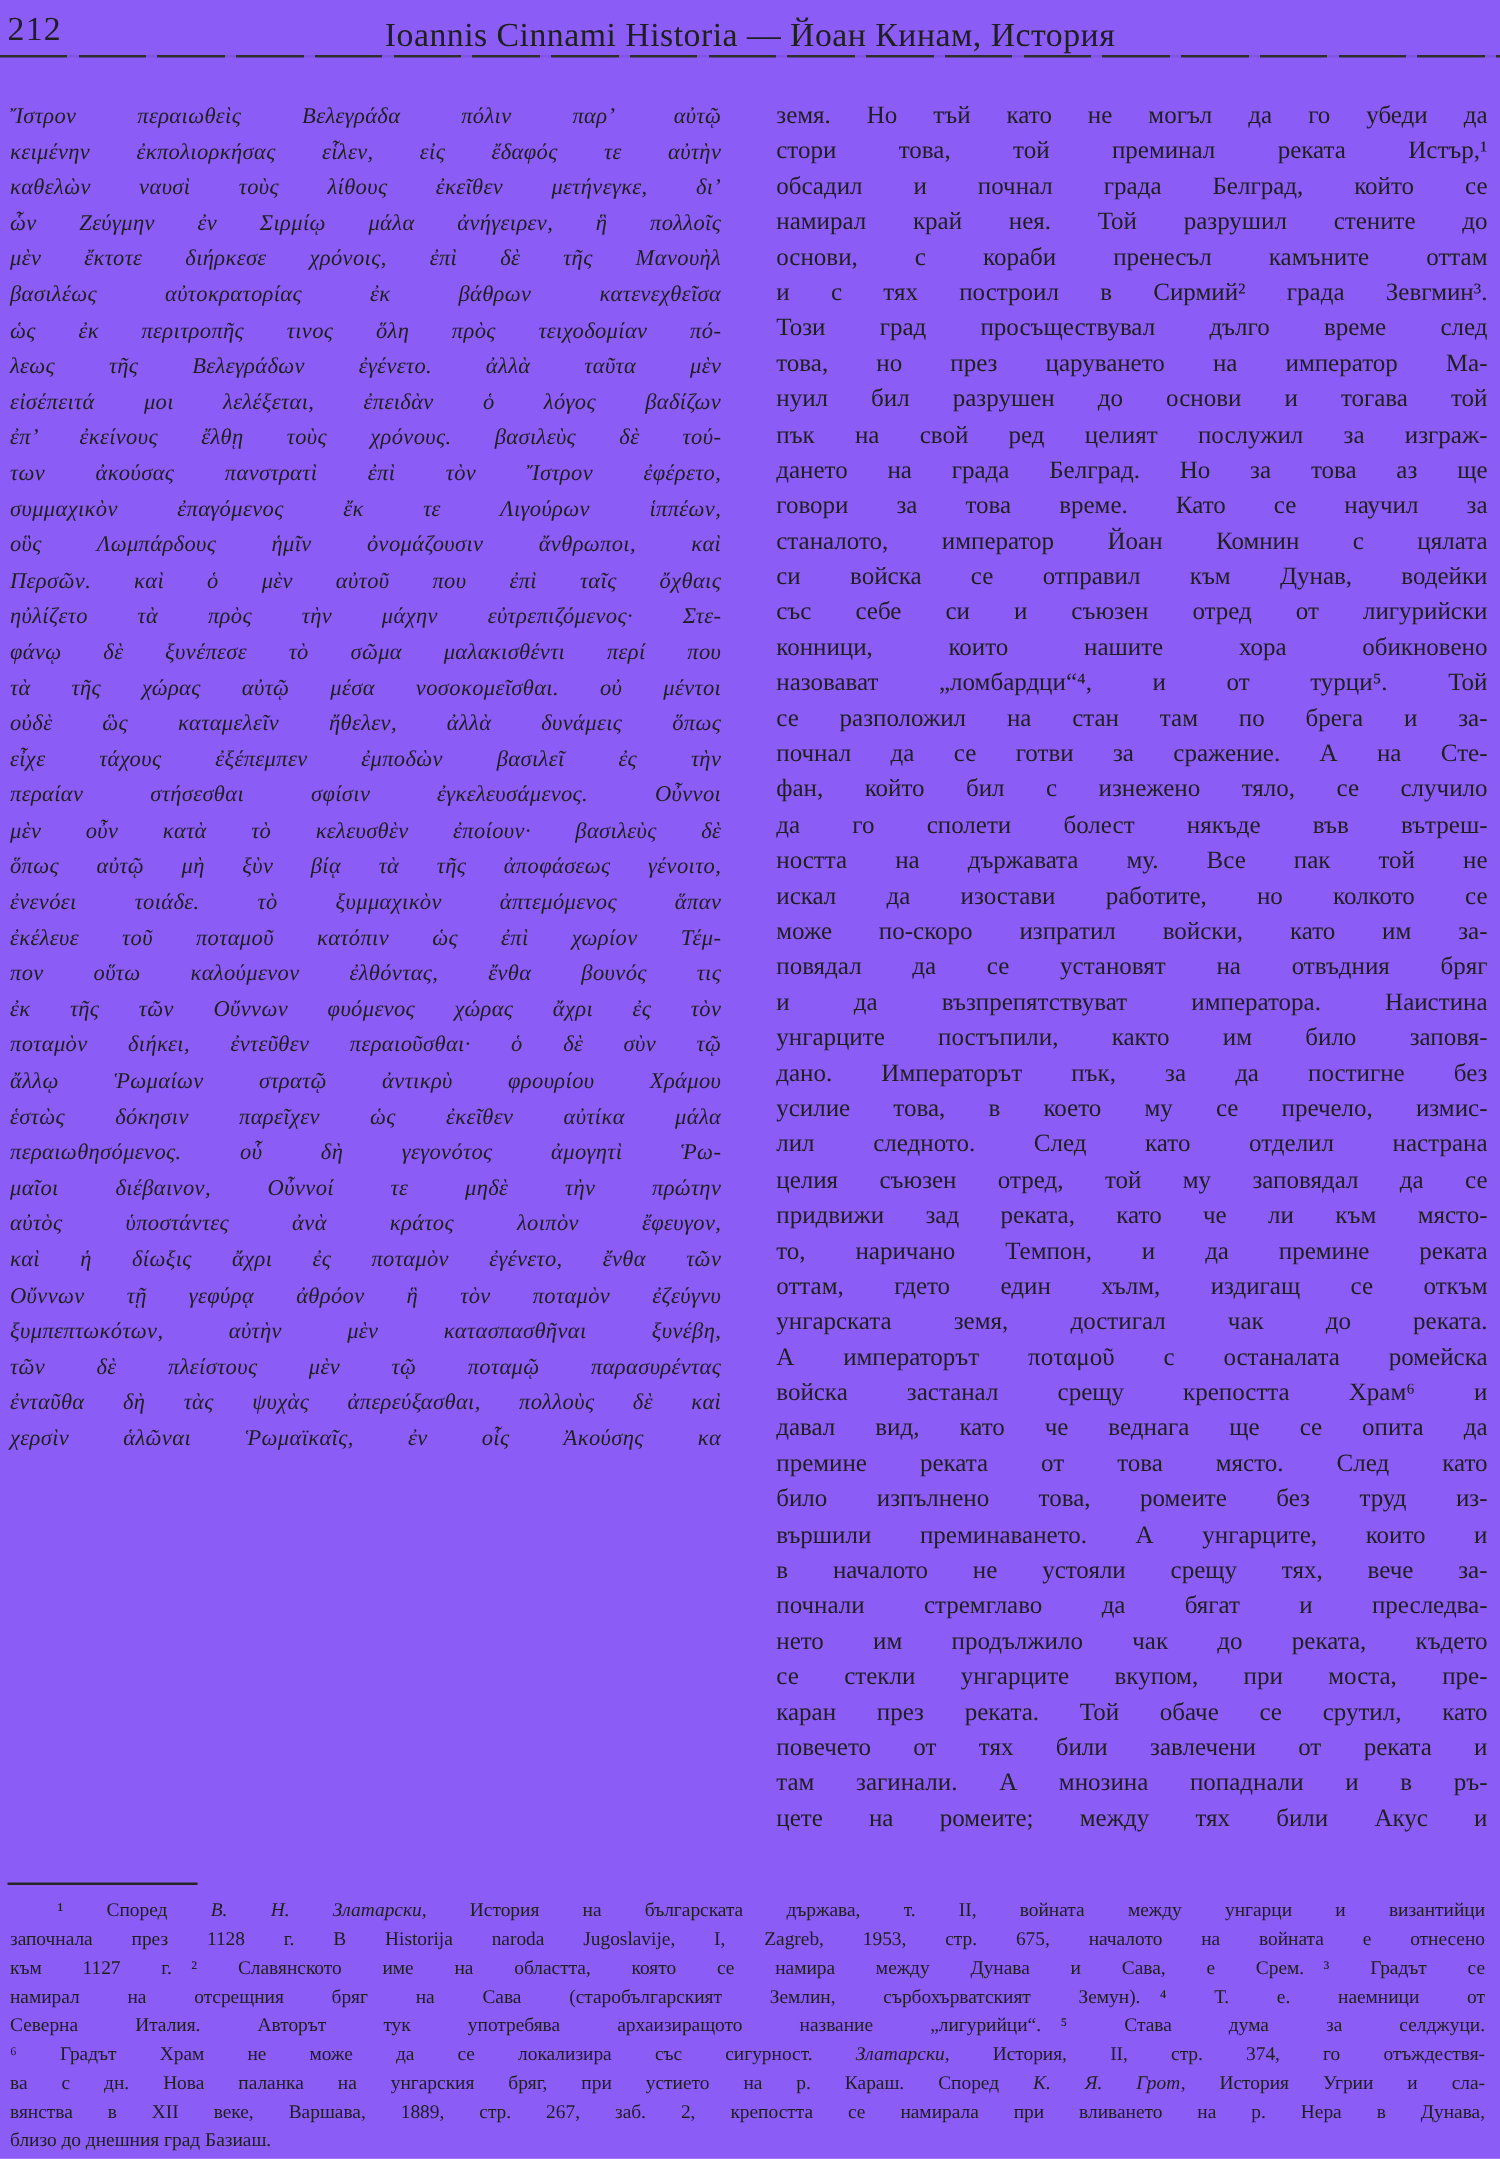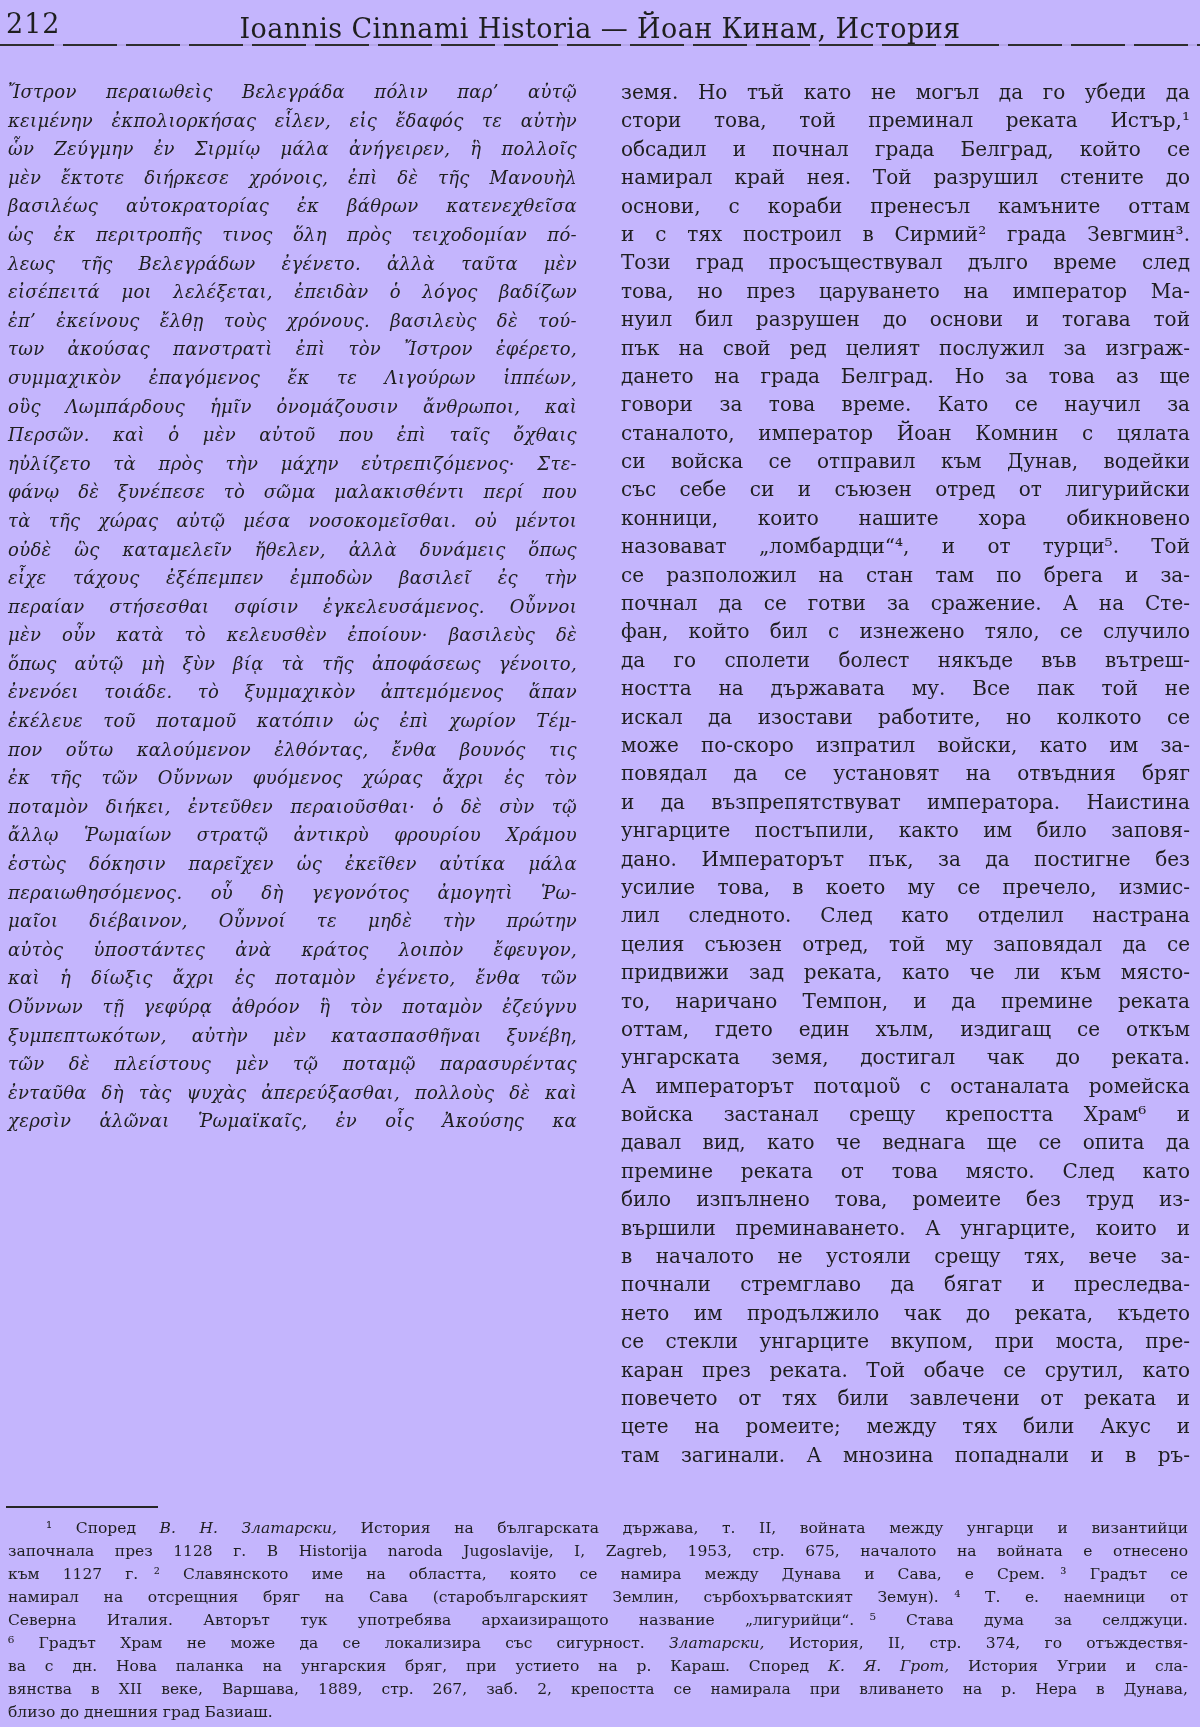--- a/index.html
+++ b/index.html
@@ -42,32 +42,33 @@
     font-size:15.5px; line-height:23px;
     text-align:justify; text-align-last:justify;
   }
   .fline:first-child { text-indent:38px; }
   .fline:last-child { text-align-last:left; }
   .it { font-style:italic; }
 </style>
 </head>
 <body>
 
-<div class="page" style="background: #c4b5fd; color: rgb(31, 31, 31);">
+<div class="page" style="background: #8b5cf6; color: rgb(31, 31, 31); font-family: Liberation Serif, serif;">
 
   <div class="hdr">
     <span class="page-number">212</span>
     <span class="running-title">Ioannis Cinnami Historia — Йоан Кинам, История</span>
     <div class="header-rule"></div>
   </div>
 
   <main class="columns">
     <section class="col greek">
         <div class="gline">Ἴστρον περαιωθεὶς Βελεγράδα πόλιν παρ’ αὐτῷ</div>
         <div class="gline">κειμένην ἐκπολιορκήσας εἷλεν, εἰς ἔδαφός τε αὐτὴν</div>
+        <div class="gline">καθελὼν ναυσὶ τοὺς λίθους ἐκεῖθεν μετήνεγκε, δι’</div>
         <div class="gline">ὧν Ζεύγμην ἐν Σιρμίῳ μάλα ἀνήγειρεν, ἣ πολλοῖς</div>
         <div class="gline">μὲν ἔκτοτε διήρκεσε χρόνοις, ἐπὶ δὲ τῆς Μανουὴλ</div>
         <div class="gline">βασιλέως αὐτοκρατορίας ἐκ βάθρων κατενεχθεῖσα</div>
         <div class="gline">ὡς ἐκ περιτροπῆς τινος ὅλη πρὸς τειχοδομίαν πό-</div>
         <div class="gline">λεως τῆς Βελεγράδων ἐγένετο. ἀλλὰ ταῦτα μὲν</div>
         <div class="gline">εἰσέπειτά μοι λελέξεται, ἐπειδὰν ὁ λόγος βαδίζων</div>
         <div class="gline">ἐπ’ ἐκείνους ἔλθῃ τοὺς χρόνους. βασιλεὺς δὲ τού-</div>
         <div class="gline">των ἀκούσας πανστρατὶ ἐπὶ τὸν Ἴστρον ἐφέρετο,</div>
         <div class="gline">συμμαχικὸν ἐπαγόμενος ἔκ τε Λιγούρων ἱππέων,</div>
         <div class="gline">οὓς Λωμπάρδους ἡμῖν ὀνομάζουσιν ἄνθρωποι, καὶ</div>
@@ -138,22 +139,22 @@
         <div class="bline">давал вид, като че веднага ще се опита да</div>
         <div class="bline">премине реката от това място. След като</div>
         <div class="bline">било изпълнено това, ромеите без труд из-</div>
         <div class="bline">вършили преминаването. А унгарците, които и</div>
         <div class="bline">в началото не устояли срещу тях, вече за-</div>
         <div class="bline">почнали стремглаво да бягат и преследва-</div>
         <div class="bline">нето им продължило чак до реката, където</div>
         <div class="bline">се стекли унгарците вкупом, при моста, пре-</div>
         <div class="bline">каран през реката. Той обаче се срутил, като</div>
         <div class="bline">повечето от тях били завлечени от реката и</div>
+        <div class="bline">там загинали. А мнозина попаднали и в ръ-</div>
         <div class="bline">цете на ромеите; между тях били Акус и</div>
-        <div class="bline">там загинали. А мнозина попаднали и в ръ-</div>
       </section>
   </main>
 
   <div class="fn-rule"></div>
 
   <footer class="footnotes">
       <div class="fline"><span>¹ Според </span><span class="it">В. Н. Златарски,</span><span> История на българската държава, т. II, войната между унгарци и византийци</span></div>
       <div class="fline"><span>започнала през 1128 г. В Historija naroda Jugoslavije, I, Zagreb, 1953, стр. 675, началото на войната е отнесено</span></div>
       <div class="fline"><span>към 1127 г.  ² Славянското име на областта, която се намира между Дунава и Сава, е Срем.  ³ Градът се</span></div>
       <div class="fline"><span>намирал на отсрещния бряг на Сава (старобългарският Землин, сърбохърватският Земун).  ⁴ Т. е. наемници от</span></div>

